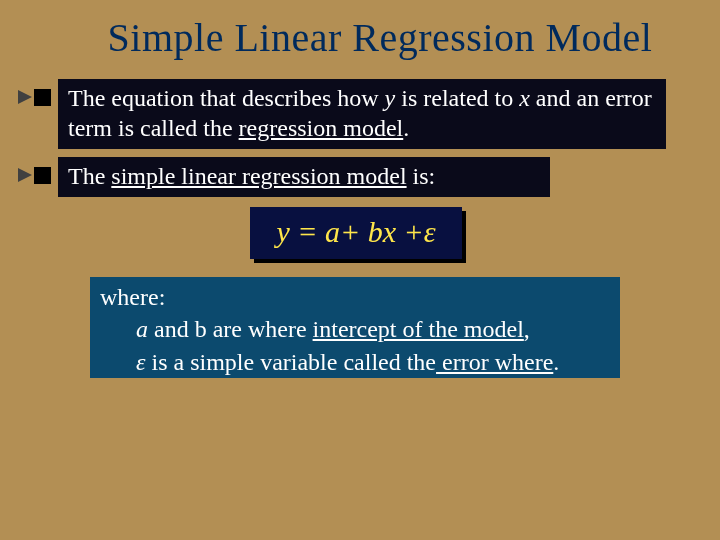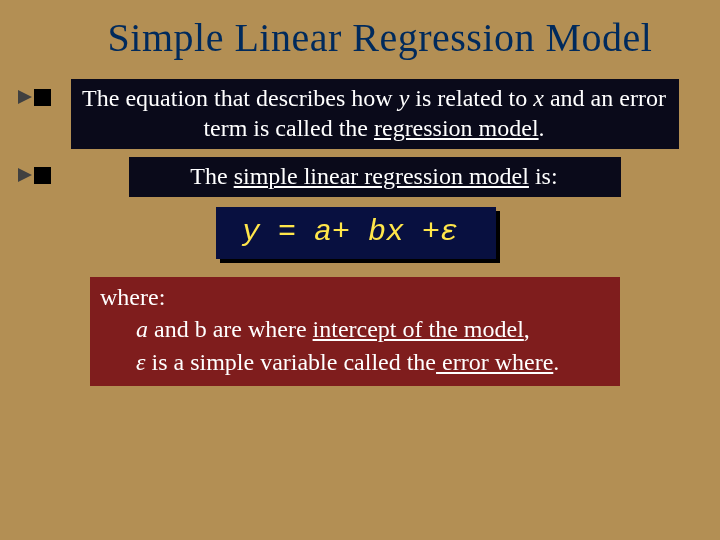--- a/index.html
+++ b/index.html
@@ -20,21 +20,20 @@
   .title {
     color: #002a5c;
     font-size: 40px;
     font-weight: 400;
     text-align: center;
     padding: 14px 20px 18px 60px;
     letter-spacing: 0.5px;
   }
   .bullets {
     padding: 0 28px 0 16px;
-    text-align: center;
   }
   .bullet-row {
     position: relative;
     margin-bottom: 8px;
   }
   .arrow {
     position: absolute;
     left: 2px;
     top: 11px;
     width: 0; height: 0;
@@ -74,38 +73,37 @@
     display: inline-block;
     background: #000;
     padding: 0;
     position: relative;
   }
   .eq-box {
     background: #081040;
     color: #ffe64a;
     font-size: 30px;
     font-style: italic;
-    padding: 8px 38px 10px 26px;
+    padding: 8px 26px 10px 26px;
     position: relative;
     top: -4px;
     left: -4px;
     white-space: nowrap;
-    font-family: Liberation Mono, monospace;
   }
   .eq-box span { font-style: italic; }
   .upn { font-style: normal; }
 
   .where-box {
-    background: #7f1d1d;
+    background: #0c4a6e;
     color: #fff;
     font-size: 24px;
     line-height: 1.35;
     margin-left: 90px;
     width: 530px;
-    padding: 4px 12px 8px 10px;
+    padding: 4px 12px 0 10px;
     box-sizing: border-box;
   }
   .where-box .in1 { padding-left: 36px; display: block; }
   .hl { color: #ff5a3c; }
   .eps { font-style: italic; }
 </style>
 </head>
 <body>
 
 <div class="slide">

